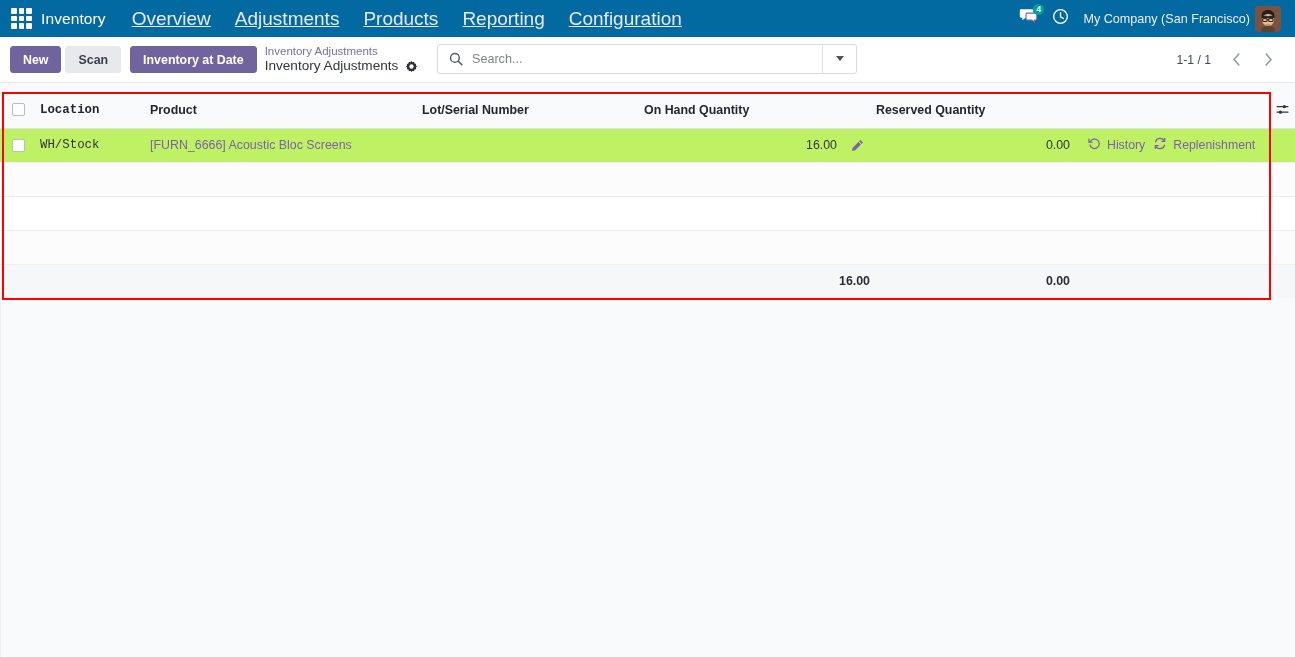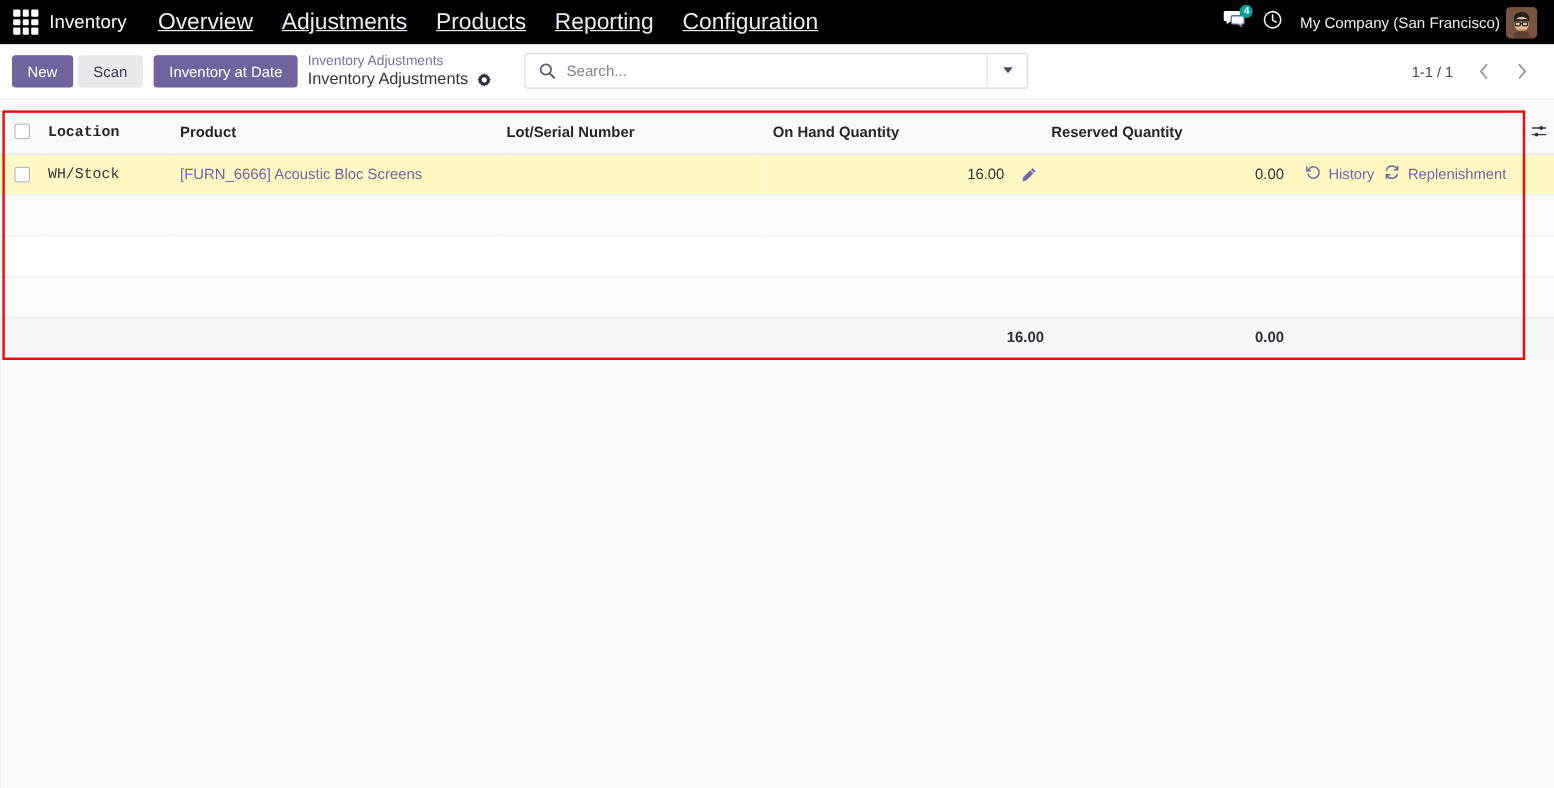--- a/index.html
+++ b/index.html
@@ -6,21 +6,21 @@
   html, body {
     width: 1295px; height: 657px;
     background: #f9fafb;
     font-family: "Liberation Sans", sans-serif;
     overflow: hidden;
   }
 
   
   .navbar {
     height: 37px; width: 100%;
-    background: #000000;
+    background: #0369a1;
     display: flex; align-items: center;
     color: #fff;
     position: relative;
   }
   .apps-drawer {
     width: 21px; height: 21px;
     margin-left: 11px; margin-right: 9px;
     display: grid;
     grid-template-columns: repeat(3, 1fr);
     grid-template-rows: repeat(3, 1fr);
@@ -67,21 +67,21 @@
 
   
   .control-panel {
     height: 46px; width: 100%;
     background: #fff;
     border-bottom: 1px solid #e7e9ed;
     display: flex; align-items: center;
     padding: 0 12px 0 10px;
     position: relative;
   }
-  .btn-group { display: flex; align-items: center; }
+  .btn-group { display: flex; align-items: center; font-weight: bold; }
   .btn {
     font-size: 12.4px; height: 27px;
     padding: 0 12px;
     display: inline-flex; align-items: center; justify-content: center;
     border: 1px solid transparent; border-radius: 3px;
     cursor: pointer; white-space: nowrap;
   }
   .btn-primary { background: #71639E; color: #fff; border-color: #71639E; }
   .btn-secondary { background: #E7E9ED; color: #393F4F; border-color: #E7E9ED; }
   .btn-new { margin-right: 4px; }
@@ -160,21 +160,21 @@
     padding: 0 6px; vertical-align: middle;
     white-space: nowrap;
   }
   table.o-list tbody td {
     font-size: 12.4px; color: #32353d;
     height: 34px; padding: 0 6px;
     border-bottom: 1px solid #eceef1;
     vertical-align: middle;
     white-space: nowrap; overflow: hidden;
   }
-  tr.row-data td { background: #fef9c3; margin-top: 32px; }
+  tr.row-data td { background: #bef264; margin-top: 32px; }
   tr.row-empty-a td { background: #fcfcfd; height: 34px; }
   tr.row-empty-b td { background: #ffffff; height: 34px; }
   tr.row-empty-c td { background: #fcfcfd; height: 34px; }
   table.o-list tfoot td {
     background: #f6f7f9;
     font-size: 12.4px; font-weight: bold; color: #2b2e36;
     height: 34px; padding: 0 6px;
     border-top: 1px solid #e3e6ea;
     vertical-align: middle;
   }

